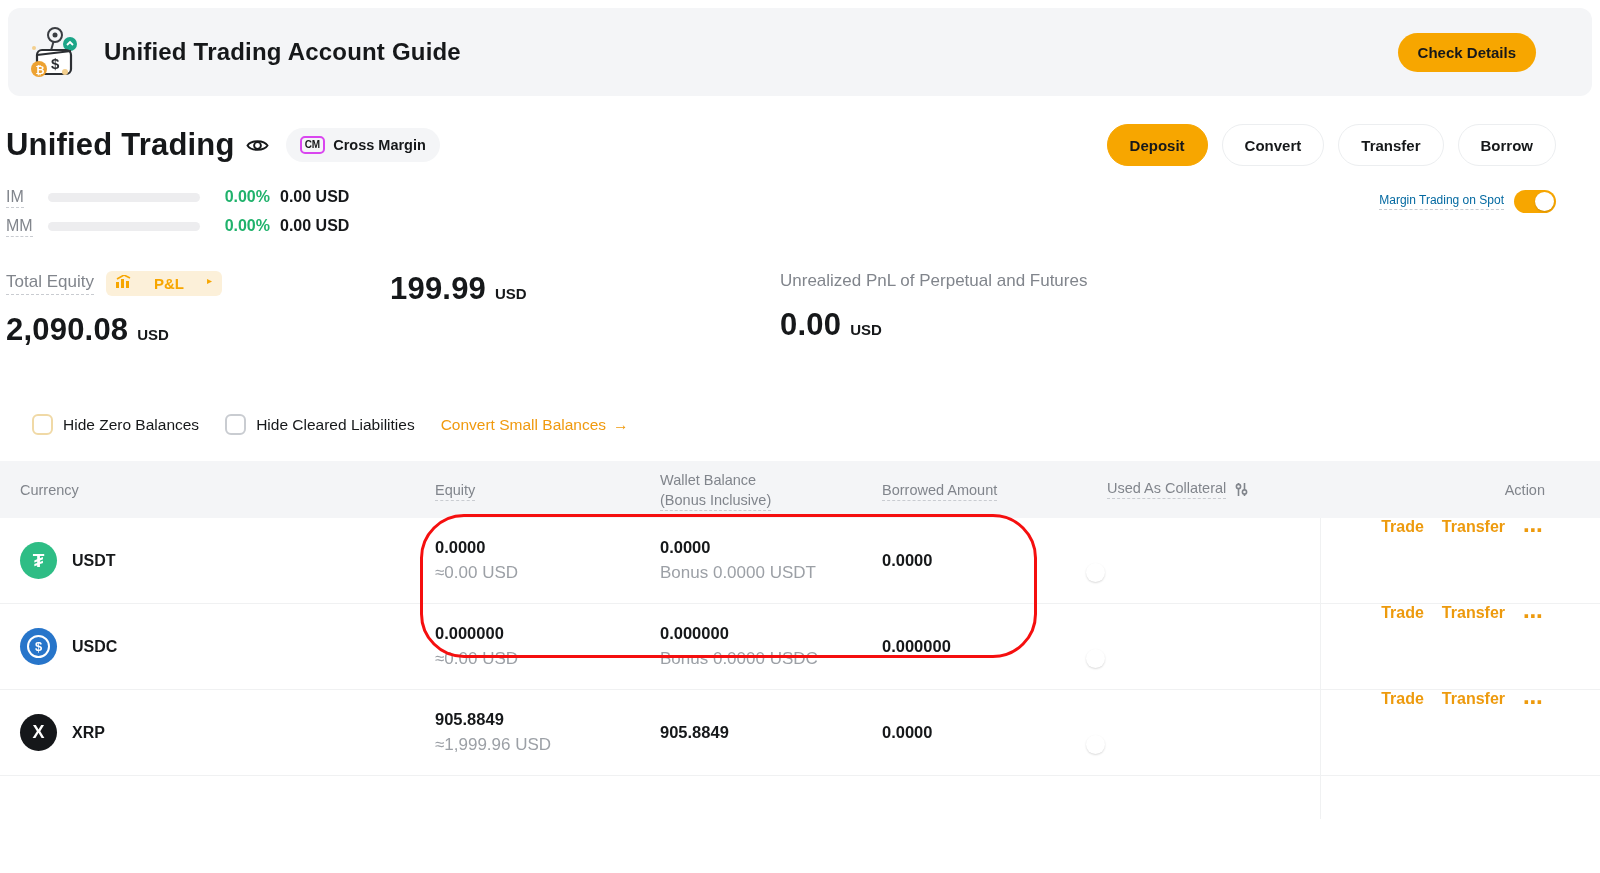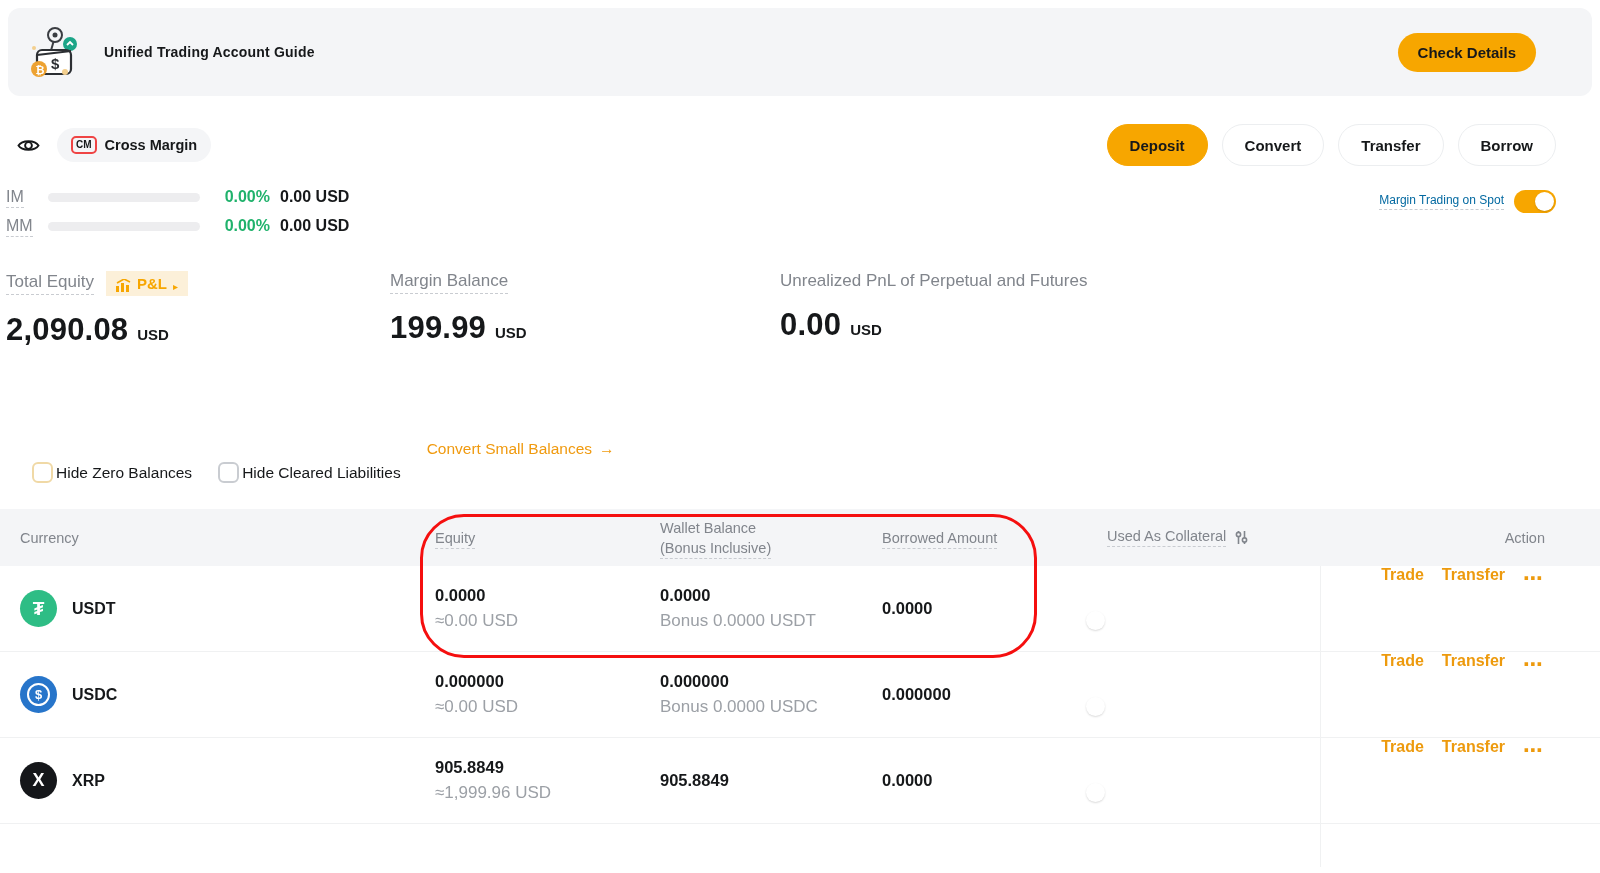--- a/index.html
+++ b/index.html
@@ -3,31 +3,31 @@
 <meta charset="utf-8">
 <style>
   * { margin:0; padding:0; box-sizing:border-box; }
   body { background:#fff; font-family:"Liberation Sans","DejaVu Sans",sans-serif; color:#16181a; }
   .page { position:relative; width:1600px; height:873px; overflow:hidden; background:#fff; }
 
   
   .banner { margin:8px 8px 0; height:88px; background:#f4f5f7; border-radius:12px;
             display:flex; align-items:center; justify-content:space-between; padding:0 56px 0 20px; }
   .banner-left { display:flex; align-items:center; gap:22px; }
-  .banner-title { font-size:14px; font-weight:700; letter-spacing:.2px; }
+  .banner-title { font-size:24px; font-weight:700; letter-spacing:.2px; }
   .pill-orange { background:#f7a600; border:none; color:#16181a; font-weight:700; font-size:15px;
                  padding:11px 20px; border-radius:22px; cursor:pointer; font-family:inherit; }
 
   
   .title-row { display:flex; align-items:center; margin:28px 44px 0 6px; }
   .page-title { font-size:31px; font-weight:800; letter-spacing:.2px; }
   .eye { margin-left:10px; display:flex; align-items:center; }
   .cross-badge { margin-left:16px; background:#f4f5f7; border-radius:17px; height:34px;
                  display:flex; align-items:center; gap:8px; padding:0 14px; }
-  .cm-box { border:2px solid #ef4444; border-radius:5px; font-size:10px; font-weight:800; padding:1px 3px; line-height:1.2; }
+  .cm-box { border:2px solid #d946ef; border-radius:5px; font-size:10px; font-weight:800; padding:1px 3px; line-height:1.2; }
   .cross-badge-label { font-size:14.5px; font-weight:700; }
   .title-actions { margin-left:auto; display:flex; align-items:center; gap:14px; }
   .btn { height:42px; padding:0 22px; border-radius:21px; background:#fff; border:1px solid #eceef0;
          font-size:15px; font-weight:700; color:#16181a; cursor:pointer; font-family:inherit;
          display:flex; align-items:center; gap:8px; }
   .btn.primary { background:#f7a600; border-color:#f7a600; }
   .caret { font-size:10px; color:#6a6e75; }
 
   
   .margin-section { display:flex; justify-content:space-between; align-items:flex-start; margin:22px 44px 0 6px; }
@@ -46,33 +46,33 @@
   .toggle.on { background:#f7a600; } .toggle.on .knob { right:2px; }
   .toggle.pale { background:#fbe2b3; } .toggle.pale .knob { right:2px; }
 
   
   .stats { display:flex; margin:36px 0 0 6px; }
   .stat { display:flex; flex-direction:column; gap:16px; }
   .stat.s1 { width:384px; } .stat.s2 { width:390px; }
   .stat-head { display:flex; align-items:center; gap:12px; }
   .stat-label { font-size:17px; color:#81858c; }
   .stat-label.dashed { border-bottom:1px dashed #c9ccd1; padding-bottom:2px; }
-  .pnl-badge { background:#fcf0d9; color:#f7a600; font-weight:700; font-size:15px; border-radius:0;
-               padding:4px 10px; display:flex; align-items:flex-end; gap:6px; cursor:pointer; }
+  .pnl-badge { background:#fcf0d9; color:#f7a600; font-weight:700; font-size:15px; border-radius:6px;
+               padding:4px 10px; display:flex; align-items:flex-start; gap:23px; cursor:pointer; }
   .pnl-arrow { font-size:10px; }
   .stat-value { display:flex; align-items:baseline; gap:9px; }
   .stat-num { font-size:31px; font-weight:700; letter-spacing:.2px; }
   .stat-unit { font-size:15px; font-weight:600; }
 
   
   .filters { display:flex; align-items:center; margin:66px 0 0 6px; }
   .search-box { width:262px; height:50px; background:#f4f5f7; border-radius:10px; display:flex; align-items:center; padding:0 14px; gap:9px; }
   .search-input { border:none; outline:none; background:transparent; font-size:15px; color:#16181a; width:100%; font-family:inherit; }
   .search-input::placeholder { color:#9ca0a6; }
-  .cb-group { display:flex; align-items:center; gap:3px; margin-left:26px; cursor:pointer;margin-top:48px; }
+  .cb-group { display:flex; align-items:center; gap:10px; margin-left:26px; cursor:pointer; }
   .cb { width:21px; height:21px; border-radius:6px; background:#fff; }
   .cb.warm { border:2px solid #f0d9a6; } .cb.gray { border:2px solid #c9ccd1; }
   .cb-label { font-size:15.5px; font-weight:500; }
   .convert-link { margin-left:26px; color:#f09a0f; font-size:15.5px; font-weight:400; display:flex; gap:7px; align-items:center; cursor:pointer; }
 
   
   .table { margin-top:26px; }
   .tgrid { display:grid; grid-template-columns:420px 225px 222px 225px 228px 1fr; }
   .thead { background:#f4f5f7; height:57px; align-items:center; }
   .th { font-size:14.5px; color:#81858c; padding-left:15px; }
@@ -126,20 +126,21 @@
           <circle cx="37" cy="48" r="3" fill="#f3cf8e"></circle>
           <circle cx="6" y="22" cy="24" r="2" fill="#f3cf8e"></circle>
         </svg>
       </span>
       <span class="banner-title">Unified Trading Account Guide</span>
     </div>
     <button class="pill-orange">Check Details</button>
   </div>
 
   <div class="title-row">
+    <span class="page-title">Unified Trading</span>
     <span class="eye">
       <svg width="25" height="19" viewBox="0 0 25 19" fill="none" stroke="#16181a" stroke-width="1.9">
         <path d="M2.5 9.5 C6 3.8, 19 3.8, 22.5 9.5 C19 15.2, 6 15.2, 2.5 9.5 Z"></path>
         <circle cx="12.5" cy="9.5" r="3.4"></circle>
       </svg>
     </span>
     <span class="cross-badge">
       <span class="cm-box">CM</span>
       <span class="cross-badge-label">Cross Margin</span>
     </span>
@@ -190,23 +191,20 @@
           <span>P&amp;L</span>
           <span class="pnl-arrow">▸</span>
         </span>
       </div>
       <div class="stat-value">
         <span class="stat-num">2,090.08</span>
         <span class="stat-unit">USD</span>
       </div>
     </div>
     <div class="stat s2">
-      <div class="stat-head">
-        <span class="stat-label dashed">Margin Balance</span>
-      </div>
       <div class="stat-value">
         <span class="stat-num">199.99</span>
         <span class="stat-unit">USD</span>
       </div>
     </div>
     <div class="stat">
       <div class="stat-head">
         <span class="stat-label">Unrealized PnL of Perpetual and Futures</span>
       </div>
       <div class="stat-value">

